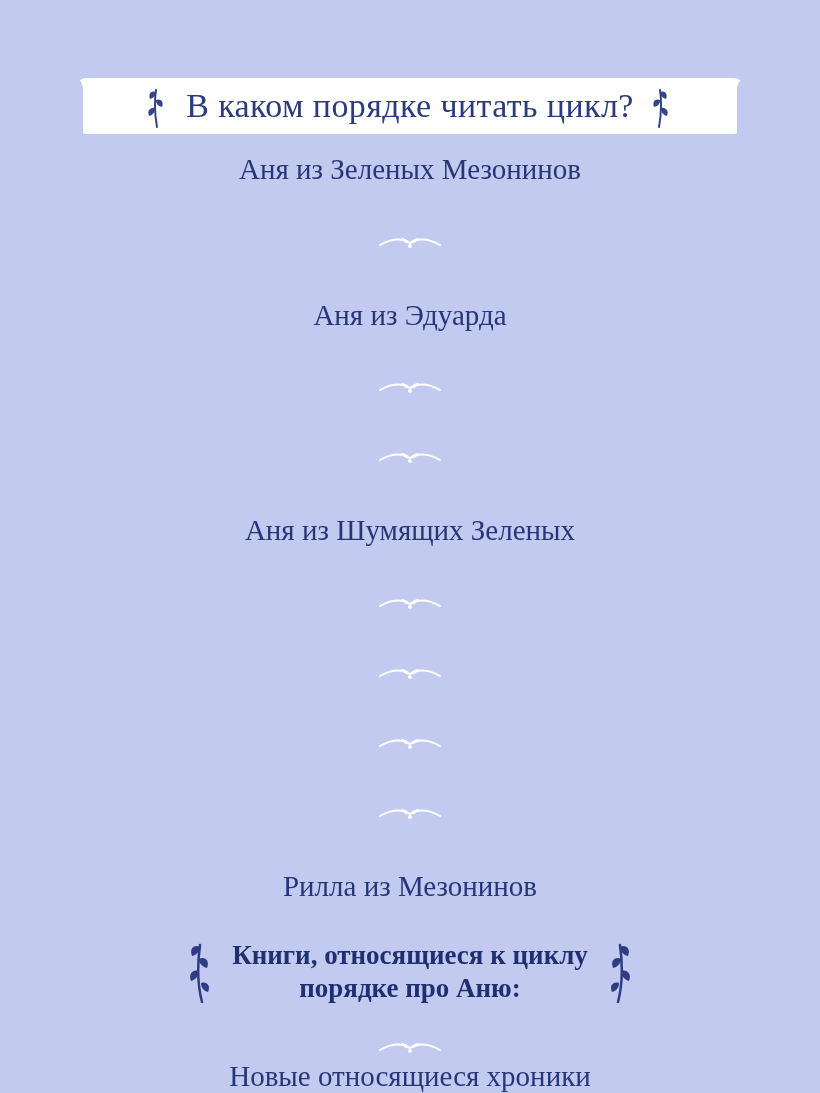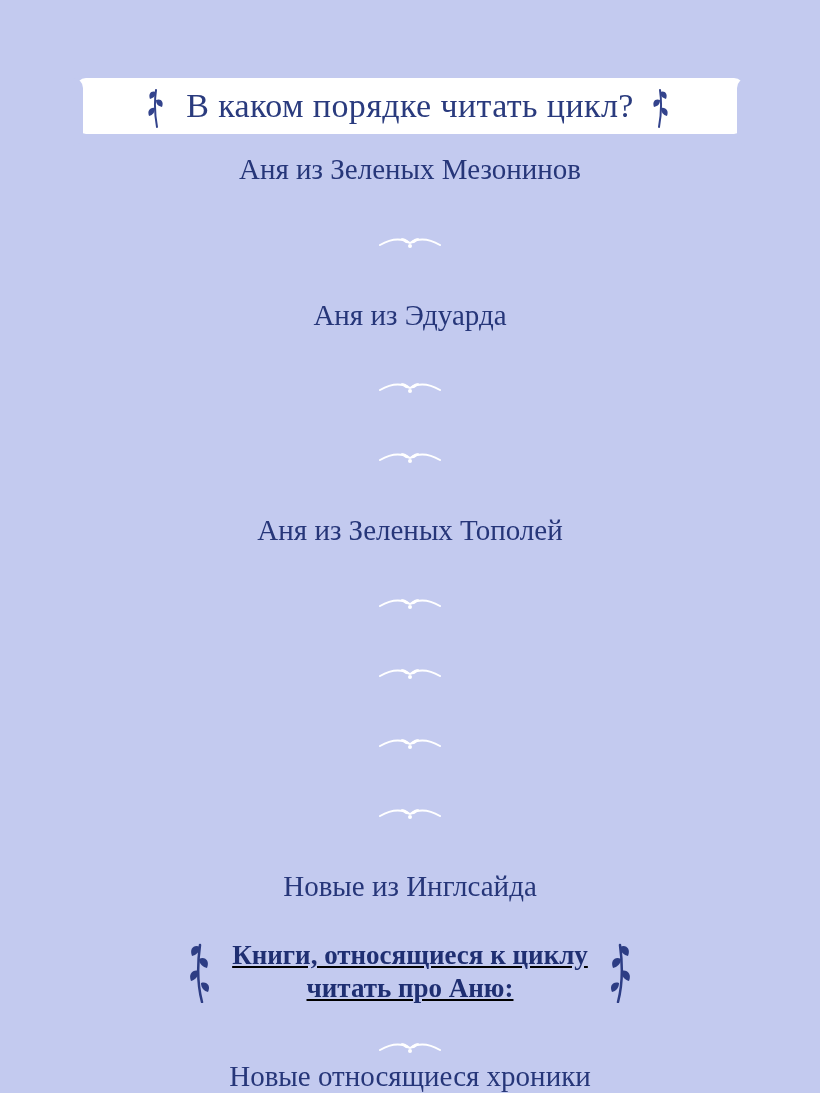--- a/index.html
+++ b/index.html
@@ -102,21 +102,20 @@
   }
   .divider svg { display: block; }
 
   
   .subheading-block {
     margin-top: 36px;
     display: flex;
     align-items: center;
     justify-content: flex-end;
     gap: 20px;
-    text-decoration: underline;
   }
   .subheading-text {
     font-family: "Liberation Serif", serif;
     font-weight: bold;
     font-size: 27px;
     color: #1f2f72;
     text-align: center;
     line-height: 1.22;
     max-width: 440px;
   }
@@ -180,73 +179,73 @@
 
     <div class="divider">
       <svg width="72" height="18" viewBox="0 0 72 18" xmlns="http://www.w3.org/2000/svg">
         <path d="M6 11 C18 4 28 4 36 9 C44 4 54 4 66 11" stroke="#ffffff" stroke-width="2" fill="none" stroke-linecap="round"></path>
         <path d="M36 9 C33 5 30 4 27 4 C29 8 32 10 36 9Z" fill="#ffffff"></path>
         <path d="M36 9 C39 5 42 4 45 4 C43 8 40 10 36 9Z" fill="#ffffff"></path>
         <circle cx="36" cy="12" r="2" fill="#ffffff"></circle>
       </svg>
     </div>
 
-    <div class="book-title">Аня из Зеленых Тополей</div>
-    <div class="divider">
-      <svg width="72" height="18" viewBox="0 0 72 18" xmlns="http://www.w3.org/2000/svg">
-        <path d="M6 11 C18 4 28 4 36 9 C44 4 54 4 66 11" stroke="#ffffff" stroke-width="2" fill="none" stroke-linecap="round"></path>
-        <path d="M36 9 C33 5 30 4 27 4 C29 8 32 10 36 9Z" fill="#ffffff"></path>
-        <path d="M36 9 C39 5 42 4 45 4 C43 8 40 10 36 9Z" fill="#ffffff"></path>
-        <circle cx="36" cy="12" r="2" fill="#ffffff"></circle>
-      </svg>
-    </div>
-
-    <div class="divider">
-      <svg width="72" height="18" viewBox="0 0 72 18" xmlns="http://www.w3.org/2000/svg">
-        <path d="M6 11 C18 4 28 4 36 9 C44 4 54 4 66 11" stroke="#ffffff" stroke-width="2" fill="none" stroke-linecap="round"></path>
-        <path d="M36 9 C33 5 30 4 27 4 C29 8 32 10 36 9Z" fill="#ffffff"></path>
-        <path d="M36 9 C39 5 42 4 45 4 C43 8 40 10 36 9Z" fill="#ffffff"></path>
-        <circle cx="36" cy="12" r="2" fill="#ffffff"></circle>
-      </svg>
-    </div>
-
-    <div class="divider">
-      <svg width="72" height="18" viewBox="0 0 72 18" xmlns="http://www.w3.org/2000/svg">
-        <path d="M6 11 C18 4 28 4 36 9 C44 4 54 4 66 11" stroke="#ffffff" stroke-width="2" fill="none" stroke-linecap="round"></path>
-        <path d="M36 9 C33 5 30 4 27 4 C29 8 32 10 36 9Z" fill="#ffffff"></path>
-        <path d="M36 9 C39 5 42 4 45 4 C43 8 40 10 36 9Z" fill="#ffffff"></path>
-        <circle cx="36" cy="12" r="2" fill="#ffffff"></circle>
-      </svg>
-    </div>
-
-    <div class="divider">
-      <svg width="72" height="18" viewBox="0 0 72 18" xmlns="http://www.w3.org/2000/svg">
-        <path d="M6 11 C18 4 28 4 36 9 C44 4 54 4 66 11" stroke="#ffffff" stroke-width="2" fill="none" stroke-linecap="round"></path>
-        <path d="M36 9 C33 5 30 4 27 4 C29 8 32 10 36 9Z" fill="#ffffff"></path>
-        <path d="M36 9 C39 5 42 4 45 4 C43 8 40 10 36 9Z" fill="#ffffff"></path>
-        <circle cx="36" cy="12" r="2" fill="#ffffff"></circle>
-      </svg>
-    </div>
-
-    <div class="book-title">Новые из Инглсайда</div>
+    <div class="book-title">Аня из Шумящих Зеленых</div>
+    <div class="divider">
+      <svg width="72" height="18" viewBox="0 0 72 18" xmlns="http://www.w3.org/2000/svg">
+        <path d="M6 11 C18 4 28 4 36 9 C44 4 54 4 66 11" stroke="#ffffff" stroke-width="2" fill="none" stroke-linecap="round"></path>
+        <path d="M36 9 C33 5 30 4 27 4 C29 8 32 10 36 9Z" fill="#ffffff"></path>
+        <path d="M36 9 C39 5 42 4 45 4 C43 8 40 10 36 9Z" fill="#ffffff"></path>
+        <circle cx="36" cy="12" r="2" fill="#ffffff"></circle>
+      </svg>
+    </div>
+
+    <div class="divider">
+      <svg width="72" height="18" viewBox="0 0 72 18" xmlns="http://www.w3.org/2000/svg">
+        <path d="M6 11 C18 4 28 4 36 9 C44 4 54 4 66 11" stroke="#ffffff" stroke-width="2" fill="none" stroke-linecap="round"></path>
+        <path d="M36 9 C33 5 30 4 27 4 C29 8 32 10 36 9Z" fill="#ffffff"></path>
+        <path d="M36 9 C39 5 42 4 45 4 C43 8 40 10 36 9Z" fill="#ffffff"></path>
+        <circle cx="36" cy="12" r="2" fill="#ffffff"></circle>
+      </svg>
+    </div>
+
+    <div class="divider">
+      <svg width="72" height="18" viewBox="0 0 72 18" xmlns="http://www.w3.org/2000/svg">
+        <path d="M6 11 C18 4 28 4 36 9 C44 4 54 4 66 11" stroke="#ffffff" stroke-width="2" fill="none" stroke-linecap="round"></path>
+        <path d="M36 9 C33 5 30 4 27 4 C29 8 32 10 36 9Z" fill="#ffffff"></path>
+        <path d="M36 9 C39 5 42 4 45 4 C43 8 40 10 36 9Z" fill="#ffffff"></path>
+        <circle cx="36" cy="12" r="2" fill="#ffffff"></circle>
+      </svg>
+    </div>
+
+    <div class="divider">
+      <svg width="72" height="18" viewBox="0 0 72 18" xmlns="http://www.w3.org/2000/svg">
+        <path d="M6 11 C18 4 28 4 36 9 C44 4 54 4 66 11" stroke="#ffffff" stroke-width="2" fill="none" stroke-linecap="round"></path>
+        <path d="M36 9 C33 5 30 4 27 4 C29 8 32 10 36 9Z" fill="#ffffff"></path>
+        <path d="M36 9 C39 5 42 4 45 4 C43 8 40 10 36 9Z" fill="#ffffff"></path>
+        <circle cx="36" cy="12" r="2" fill="#ffffff"></circle>
+      </svg>
+    </div>
+
+    <div class="book-title">Рилла из Мезонинов</div>
   </div>
 
   <div class="subheading-block">
     <span class="big-sprig">
       <svg width="26" height="62" viewBox="0 0 26 62" fill="none" xmlns="http://www.w3.org/2000/svg">
         <path d="M16 61 C12 46 11 26 14 4" stroke="#2d3d84" stroke-width="2.5" stroke-linecap="round"></path>
         <path d="M14 6 C8 3 3 8 6 15 C10 14 14 11 14 6Z" fill="#2d3d84"></path>
         <path d="M13 18 C19 15 24 20 21 27 C17 26 13 23 13 18Z" fill="#2d3d84"></path>
         <path d="M13 30 C7 28 2 33 5 40 C9 39 13 35 13 30Z" fill="#2d3d84"></path>
         <path d="M15 42 C21 40 25 45 22 51 C18 50 15 47 15 42Z" fill="#2d3d84"></path>
       </svg>
     </span>
     <div class="subheading-text">
       <div>Книги, относящиеся к циклу</div>
-      <div>читать про Аню:</div>
+      <div>порядке про Аню:</div>
     </div>
     <span class="big-sprig">
       <svg width="26" height="62" viewBox="0 0 26 62" fill="none" xmlns="http://www.w3.org/2000/svg">
         <path d="M10 61 C14 46 15 26 12 4" stroke="#2d3d84" stroke-width="2.5" stroke-linecap="round"></path>
         <path d="M12 6 C18 3 23 8 20 15 C16 14 12 11 12 6Z" fill="#2d3d84"></path>
         <path d="M13 18 C7 15 2 20 5 27 C9 26 13 23 13 18Z" fill="#2d3d84"></path>
         <path d="M13 30 C19 28 24 33 21 40 C17 39 13 35 13 30Z" fill="#2d3d84"></path>
         <path d="M11 42 C5 40 1 45 4 51 C8 50 11 47 11 42Z" fill="#2d3d84"></path>
       </svg>
     </span>

